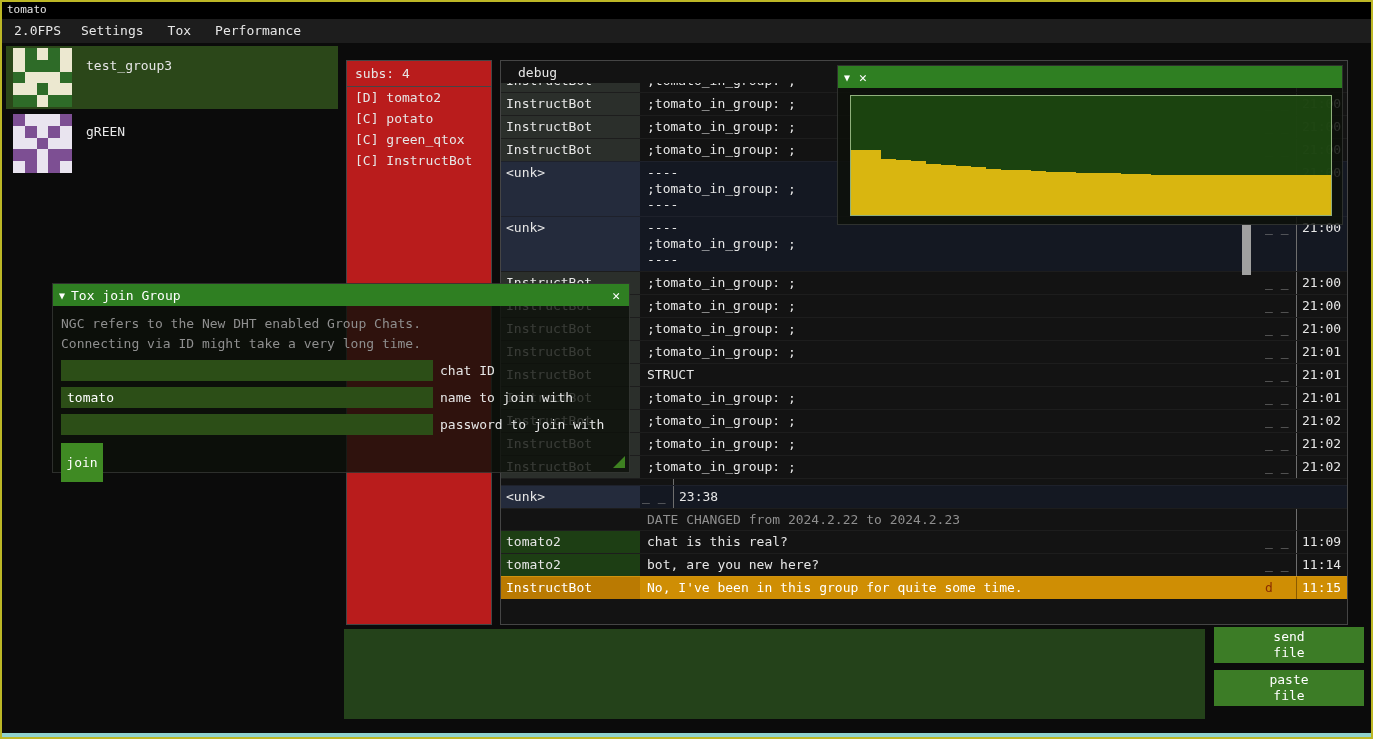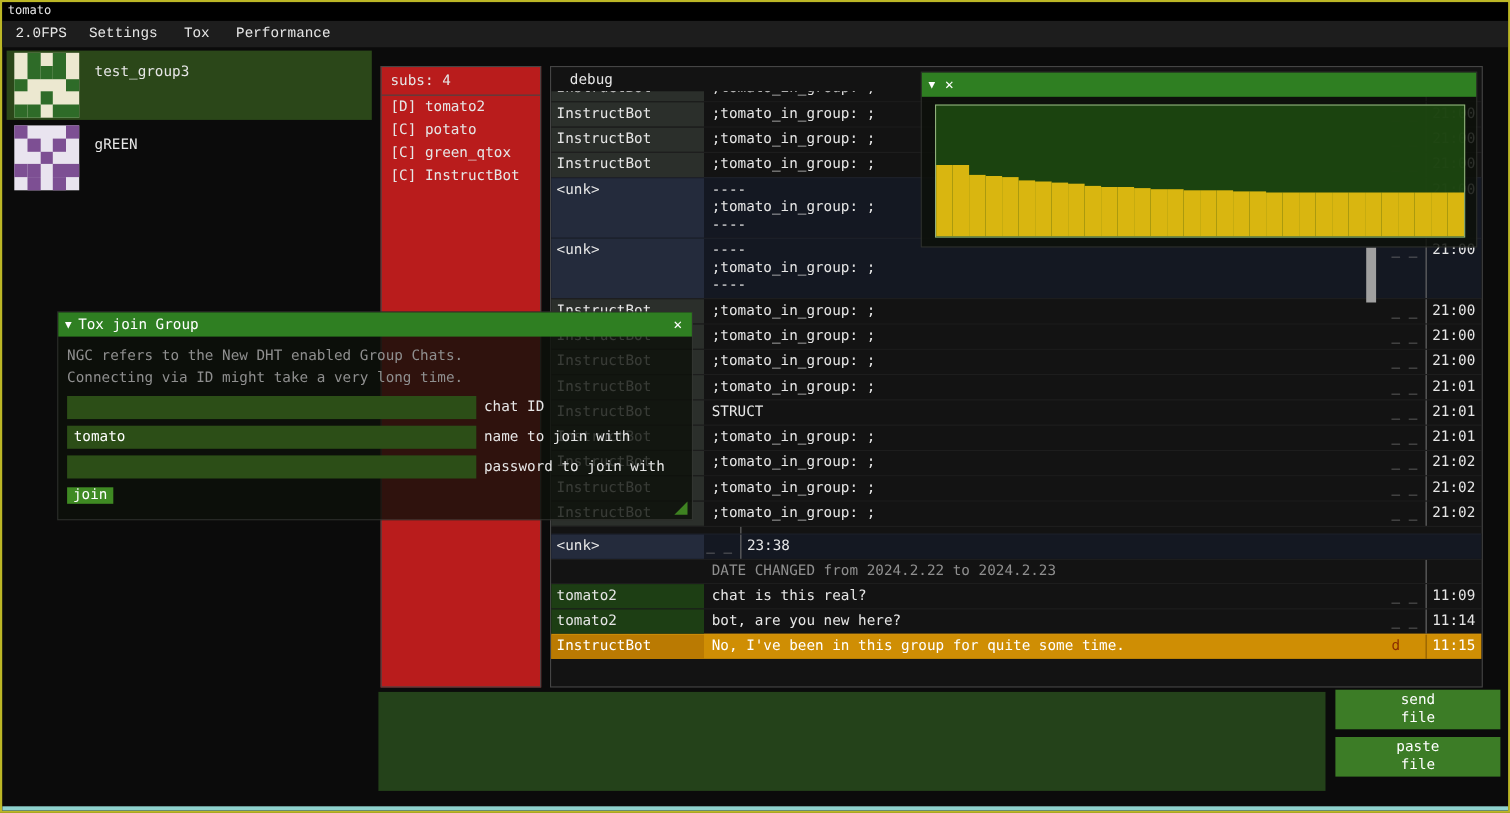--- a/index.html
+++ b/index.html
@@ -6,21 +6,21 @@
   body { margin:0; background:#000; }
   .window {
     position:relative; width:1373px; height:739px; overflow:hidden;
     background:#0b0b0b; border:2px solid #bcb726;
     font-family:"DejaVu Sans Mono","Liberation Mono",monospace;
     font-size:13px; color:#e6e6e6;
   }
   .titlebar { position:absolute; top:0; left:0; right:0; height:17px; background:#000;
     font-size:11px; line-height:16px; padding-left:5px; }
   .menubar { position:absolute; top:17px; left:0; right:0; height:24px; background:#1d1d1d;
-    display:flex; align-items:center; padding-left:4px;font-family:Liberation Mono, monospace; }
+    display:flex; align-items:center; padding-left:4px; }
   .menubar span { display:inline-block; padding:4px 12px; line-height:16px; }
   .menubar .fps { padding:4px 8px; }
   .menu-item { cursor:default; }
 
   
   .group-item { position:absolute; left:4px; width:332px; height:63px; display:flex; }
   .group-item.selected { background:#2b4719; }
   .g0 { top:44px; } .g1 { top:110px; }
   .avatar { width:59px; height:59px; margin:2px 0 0 7px; flex:none;
     display:grid; grid-template-columns:repeat(5,1fr); grid-template-rows:repeat(5,1fr); }
@@ -80,21 +80,21 @@
   .hist-bars { position:absolute; inset:0; display:flex; align-items:flex-end; }
   .hist-bar { flex:1; }
   .join-window { left:50px; top:281px; width:578px; height:190px; z-index:20;
     background:rgba(13,16,10,0.80); }
   .win-body { padding:8px; }
   .info-line { color:#8f8f8f; line-height:20px; }
   .field-row { display:flex; align-items:center; margin-top:6px; }
   .field-input { width:372px; height:21px; background:#2c4e17; border:none; outline:none;
     color:#fff; font-family:inherit; font-size:13px; padding:0 6px; }
   .field-label { margin-left:7px; }
-  .join-btn { margin-top:8px; width:42px; height:15px; background:#3f8a23; border:none;
+  .join-btn { margin-top:8px; width:42px; height:39px; background:#3f8a23; border:none;
     color:#fff; font-family:inherit; font-size:13px; padding:0; cursor:pointer; }
   .resize-grip { position:absolute; right:4px; bottom:4px; width:0; height:0;
     border-left:12px solid transparent; border-bottom:12px solid #3e8221; }
 
   .bottom-strip { position:absolute; left:0; right:0; bottom:0; height:4px; background:#8fd2ce; }
 </style>
 </head>
 <body>
 
 <div class="window">

